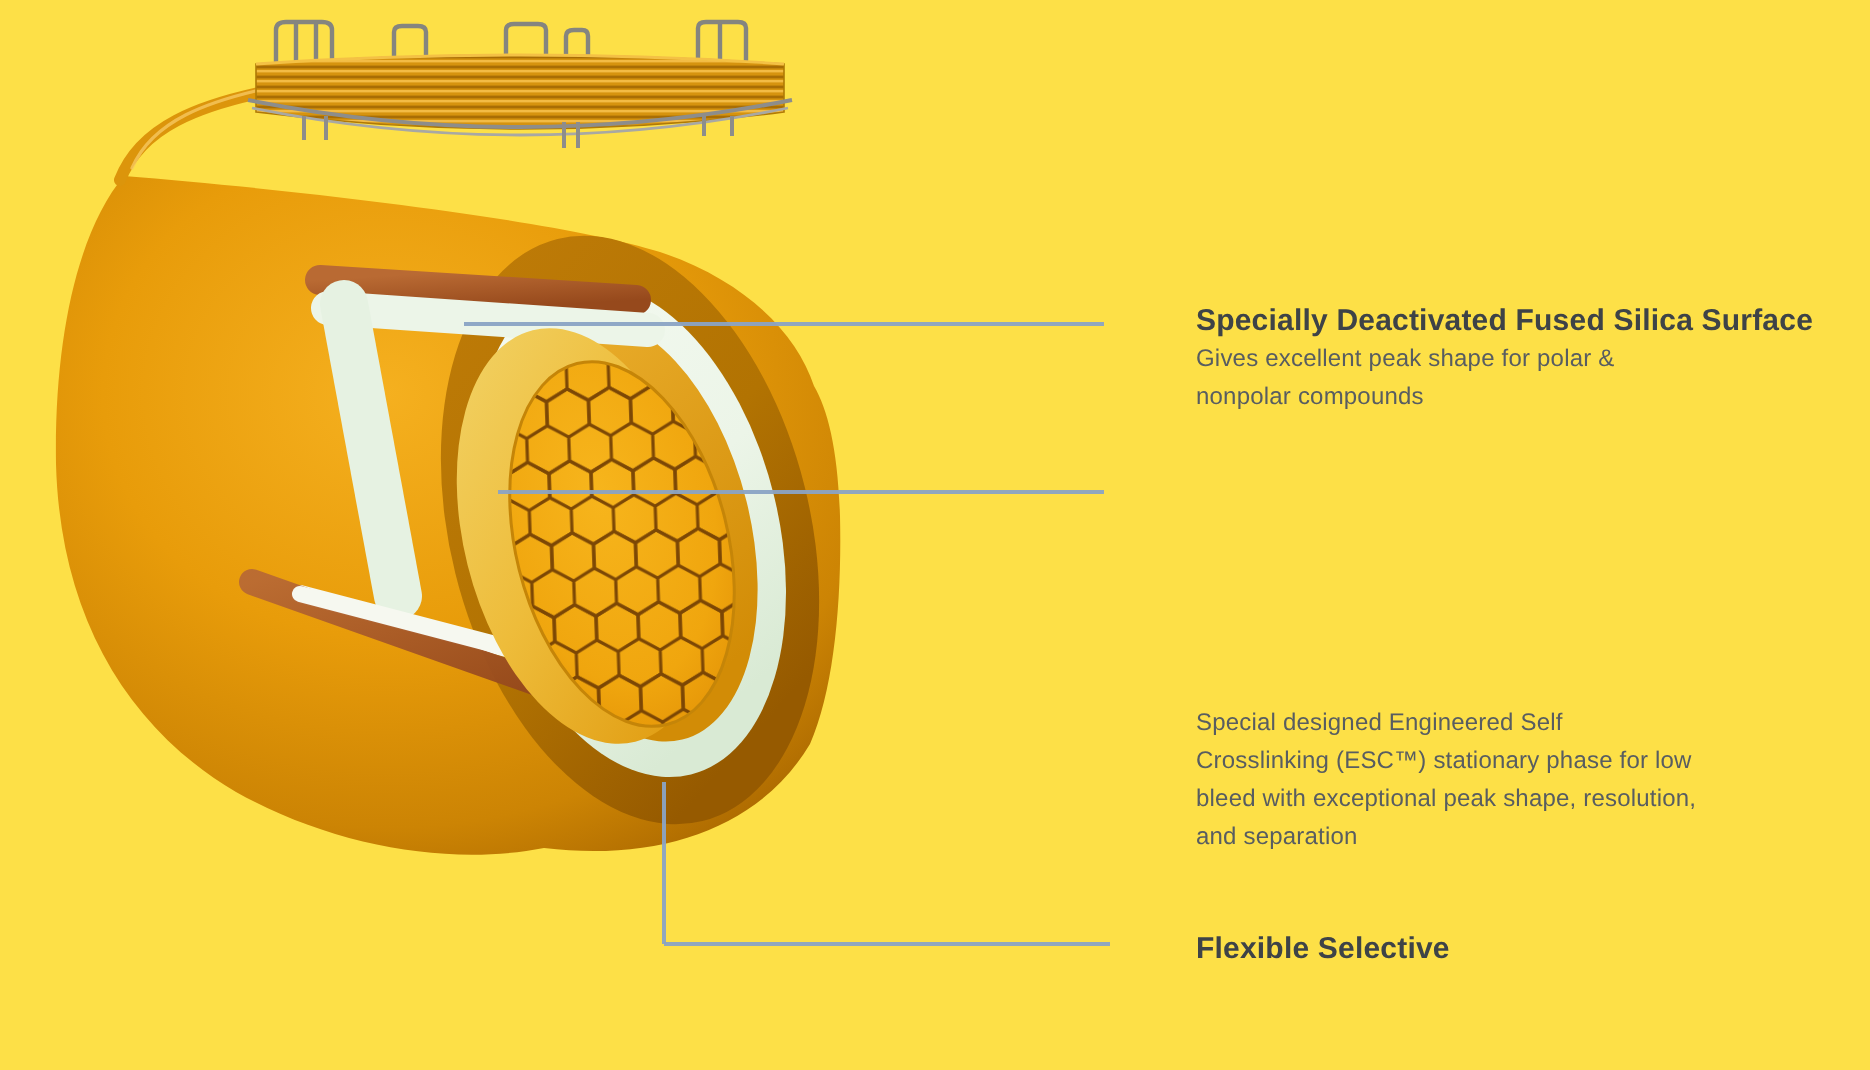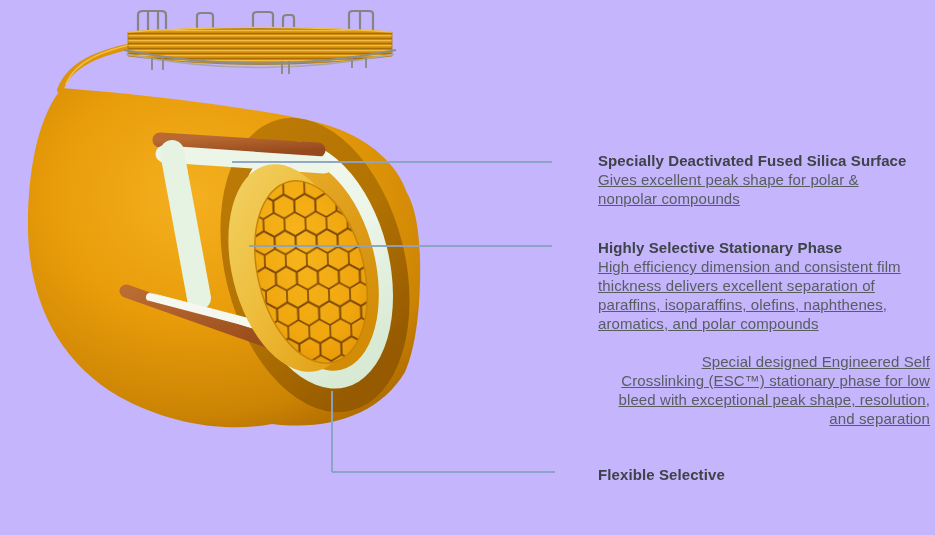--- a/index.html
+++ b/index.html
@@ -2,42 +2,42 @@
 <html style="--heading-text: #3e4347; --body-text: #585d61; --leader-line: #8aa3c4; --polyimide-orange: #e79c0b; --rim-amber: #b27302; --silica-pale: #ecf5e8; --cut-face-brown: #a85a28; --stationary-phase-gold: #f0a60e; --honeycomb-line: #6f3c03; --metal-gray: #8d8d8b;"><head>
 <meta charset="utf-8">
 <style>
   :root{
     --heading-text:#3e4347;
     --body-text:#585d61;
     --leader-line:#8aa3c4;
   }
   html,body{margin:0;padding:0;background:#fff;}
   #stage{
-    position:relative;width:935px;height:535px;background:#c4b5fd;overflow:hidden;
+    position:relative;width:935px;height:535px;background:#fde047;overflow:hidden;
     font-family:"Liberation Sans", sans-serif;
   }
   #art{position:absolute;left:0;top:0;}
   .leader{position:absolute;background:var(--leader-line);opacity:.95;}
   .leader.h{height:1.5px;}
   .leader.v{width:1.5px;}
   #l1{left:232px;top:161px;width:320px;}
   #l2{left:249px;top:245px;width:303px;}
   #l3v{left:331px;top:391px;height:81px;}
   #l3h{left:332px;top:471px;width:223px;}
   .ann{position:absolute;left:598px;width:332px;}
   .ann h3{
     margin:0;font-size:15px;line-height:19px;font-weight:bold;
     color:var(--heading-text);letter-spacing:.1px;
   }
   .ann h3:empty{display:none;}
   .ann p{
-    margin:0;font-size:15px;line-height:19px;color:var(--body-text);
-    white-space:pre-line;letter-spacing:.1px;text-decoration:underline;
+    margin:0;font-size:12px;line-height:19px;color:var(--body-text);
+    white-space:pre-line;letter-spacing:.1px;
   }
-  #ann0{top:151px;} #ann1{top:238px;} #ann2{top:352px;text-align:right;} #ann3{top:465px;}
+  #ann0{top:151px;} #ann1{top:238px;} #ann2{top:352px;} #ann3{top:465px;}
 </style>
 </head>
 <body>
 
 <div id="stage">
 
   <svg id="art" width="560" height="535" viewBox="0 0 560 535" aria-hidden="true">
     <defs>
       <radialGradient id="bodyGrad" cx="42%" cy="32%" r="80%">
         <stop offset="0%" stop-color="#f5b01f"></stop>
@@ -154,27 +154,20 @@
   <div id="l1" class="leader h"></div>
   <div id="l2" class="leader h"></div>
   <div id="l3v" class="leader v"></div>
   <div id="l3h" class="leader h"></div>
 
   <div id="ann0" class="ann">
     <h3>Specially Deactivated Fused Silica Surface</h3>
     <p>Gives excellent peak shape for polar &amp;
 nonpolar compounds</p>
   </div>
-  <div id="ann1" class="ann">
-    <h3>Highly Selective Stationary Phase</h3>
-    <p>High efficiency dimension and consistent film
-thickness delivers excellent separation of
-paraffins, isoparaffins, olefins, naphthenes,
-aromatics, and polar compounds</p>
-  </div>
   <div id="ann2" class="ann">
 
     <p>Special designed Engineered Self
 Crosslinking (ESC™) stationary phase for low
 bleed with exceptional peak shape, resolution,
 and separation</p>
   </div>
   <div id="ann3" class="ann">
     <h3>Flexible Selective</h3>
   </div>

